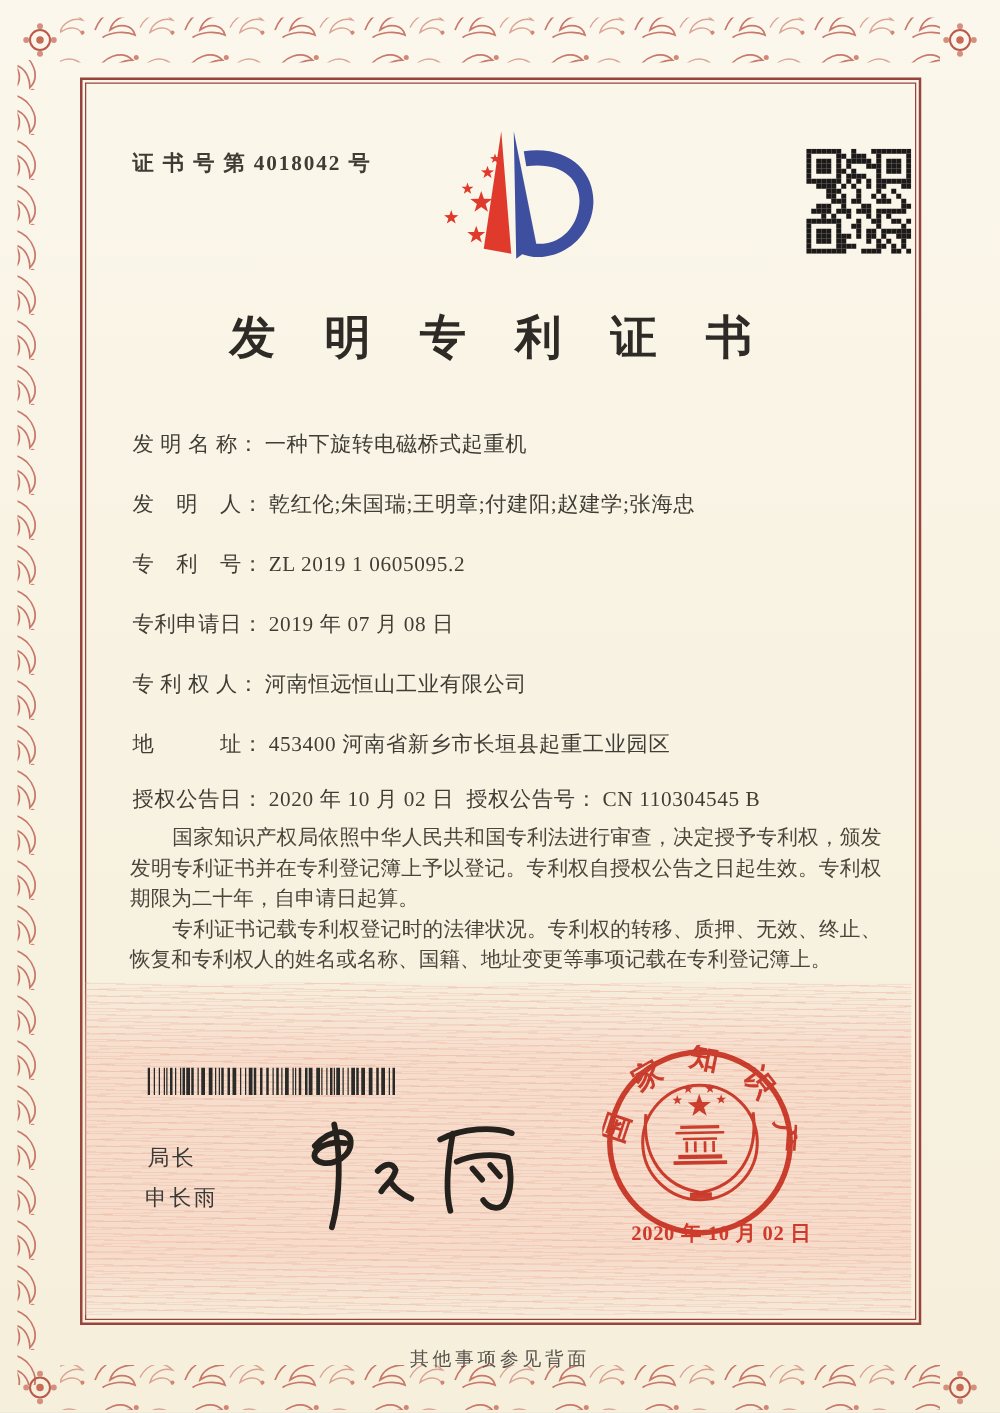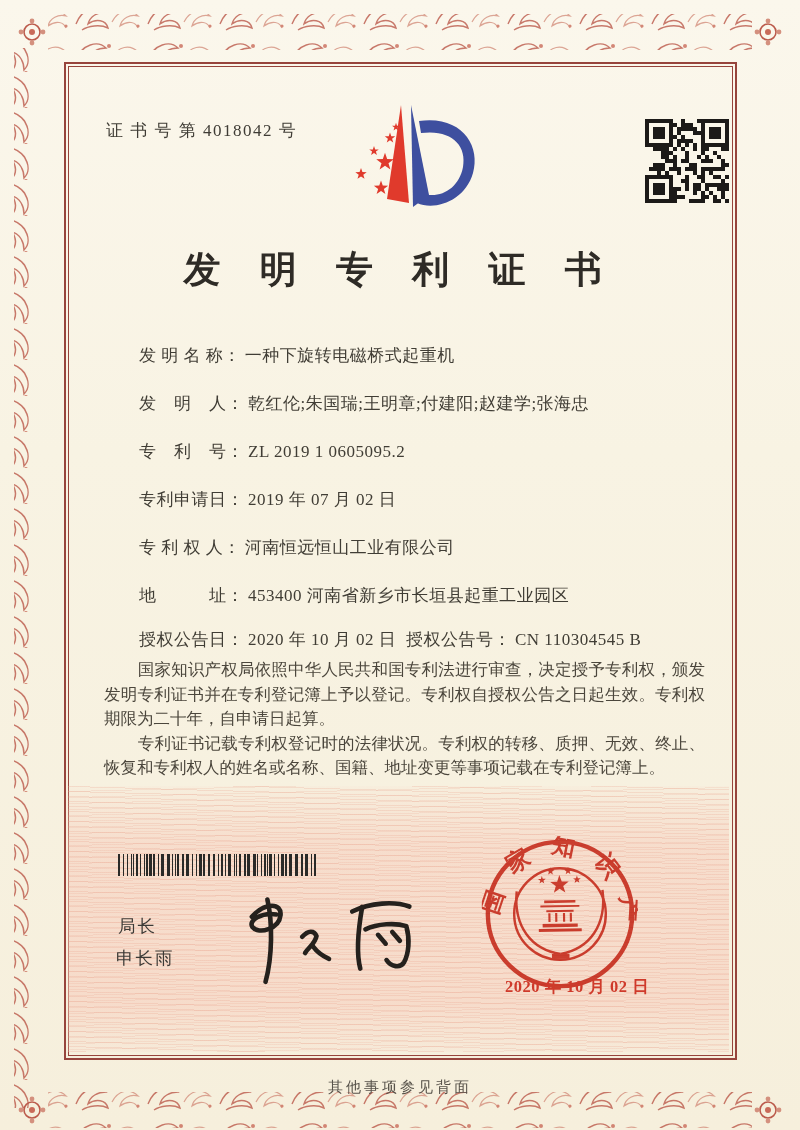--- a/index.html
+++ b/index.html
@@ -20,25 +20,25 @@
     border:1px solid var(--frame,#97443c);
   }
   
   .pinkband{
     position:absolute; left:68px; top:786px; width:661px; height:266px;
     background:
       repeating-linear-gradient(1.6deg, rgba(231,150,128,.22) 0 1px, rgba(255,255,255,0) 1px 5px),
       repeating-linear-gradient(-1.4deg, rgba(231,150,128,.16) 0 1px, rgba(255,255,255,0) 1px 6px),
       linear-gradient(180deg, rgba(247,212,198,.10) 0%, rgba(246,200,184,.48) 22%, rgba(246,200,184,.5) 82%, rgba(248,216,202,.22) 100%);
   }
-  .certno{left:106px; top:119px; font-size:17px; letter-spacing:1.5px; color:#3f3c35;}
+  .certno{left:106px; top:119px; font-size:17px; letter-spacing:1.5px; color:#3f3c35;font-weight:bold;}
   .title{left:0; width:800px; top:245px; text-align:center; font-size:37px; font-weight:bold;
          letter-spacing:15px; box-sizing:border-box; color:#2e2b26;}
   .row{left:106px; width:600px; font-size:17px; letter-spacing:.5px; white-space:nowrap;}
-  .row .lab{margin-right:4px;margin-left:33px;}
+  .row .lab{margin-right:4px;}
   .grant2{position:absolute; left:267px; top:0;}
   .bodytext{left:104px; top:659px; width:601px; font-size:16.5px; line-height:24.6px;
             text-align:justify; color:#4b463c;font-family:Liberation Mono, monospace;}
   .bodytext p{margin:0; text-indent:2.05em;}
   .officer{font-size:17.5px; letter-spacing:2px; color:#3c3a36;}
   .sealdate{left:505px; top:976px; font-size:16.5px; letter-spacing:.5px; color:var(--seal-red,#cf3a2b); font-weight:bold;}
   .pagenote{left:0; width:800px; top:1031px; text-align:center; font-size:14px; color:#4b463c; letter-spacing:2px;}
   .backnote{left:0; width:800px; top:1078px; text-align:center; font-size:15px; color:#57524a; letter-spacing:3px;}
   .sig{transform:rotate(-3deg);}
   .sealwrap{transform:rotate(-1deg); opacity:.93; mix-blend-mode:multiply;}
@@ -344,21 +344,21 @@
   <div class="abs row" style="top:344px">
     <span class="lab">发 明 名 称：</span><span>一种下旋转电磁桥式起重机</span>
   </div>
   <div class="abs row" style="top:392px">
     <span class="lab">发　明　人：</span><span>乾红伦;朱国瑞;王明章;付建阳;赵建学;张海忠</span>
   </div>
   <div class="abs row" style="top:440px">
     <span class="lab">专　利　号：</span><span>ZL 2019 1 0605095.2</span>
   </div>
   <div class="abs row" style="top:488px">
-    <span class="lab">专利申请日：</span><span>2019 年 07 月 02 日</span>
+    <span class="lab">专利申请日：</span><span>2019 年 07 月 08 日</span>
   </div>
   <div class="abs row" style="top:536px">
     <span class="lab">专 利 权 人：</span><span>河南恒远恒山工业有限公司</span>
   </div>
   <div class="abs row" style="top:584px">
     <span class="lab">地　　　址：</span><span>453400 河南省新乡市长垣县起重工业园区</span>
   </div>
   <div class="abs row" style="top:628px">
     <span class="lab">授权公告日：</span><span>2020 年 10 月 02 日</span>
     <span class="grant2">

